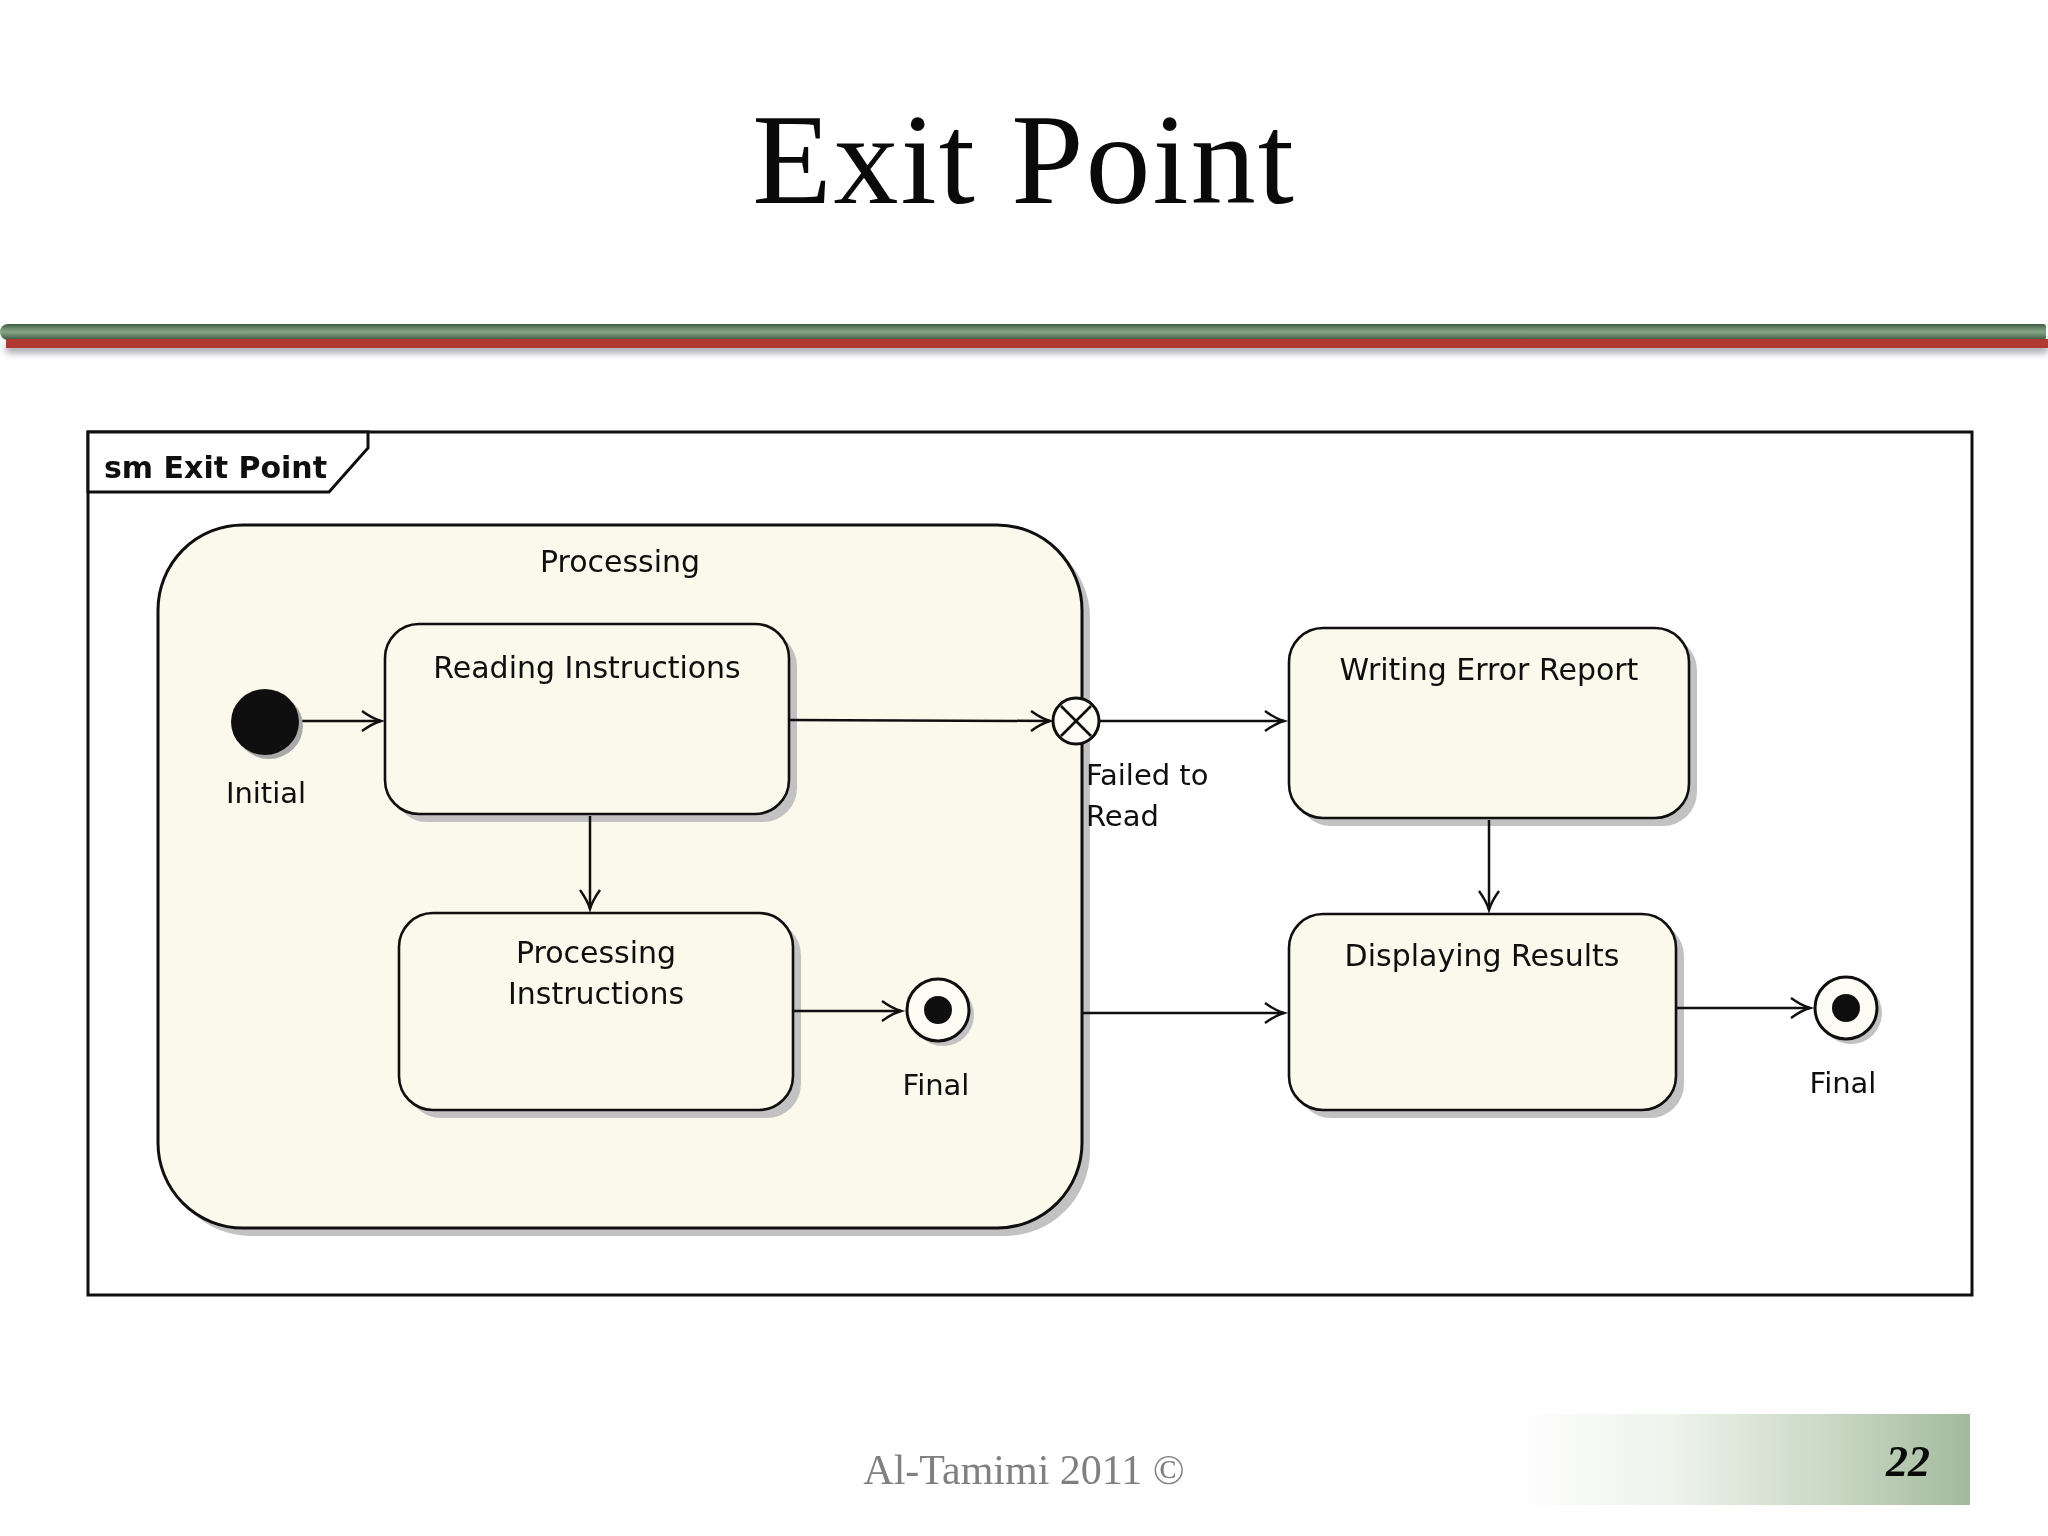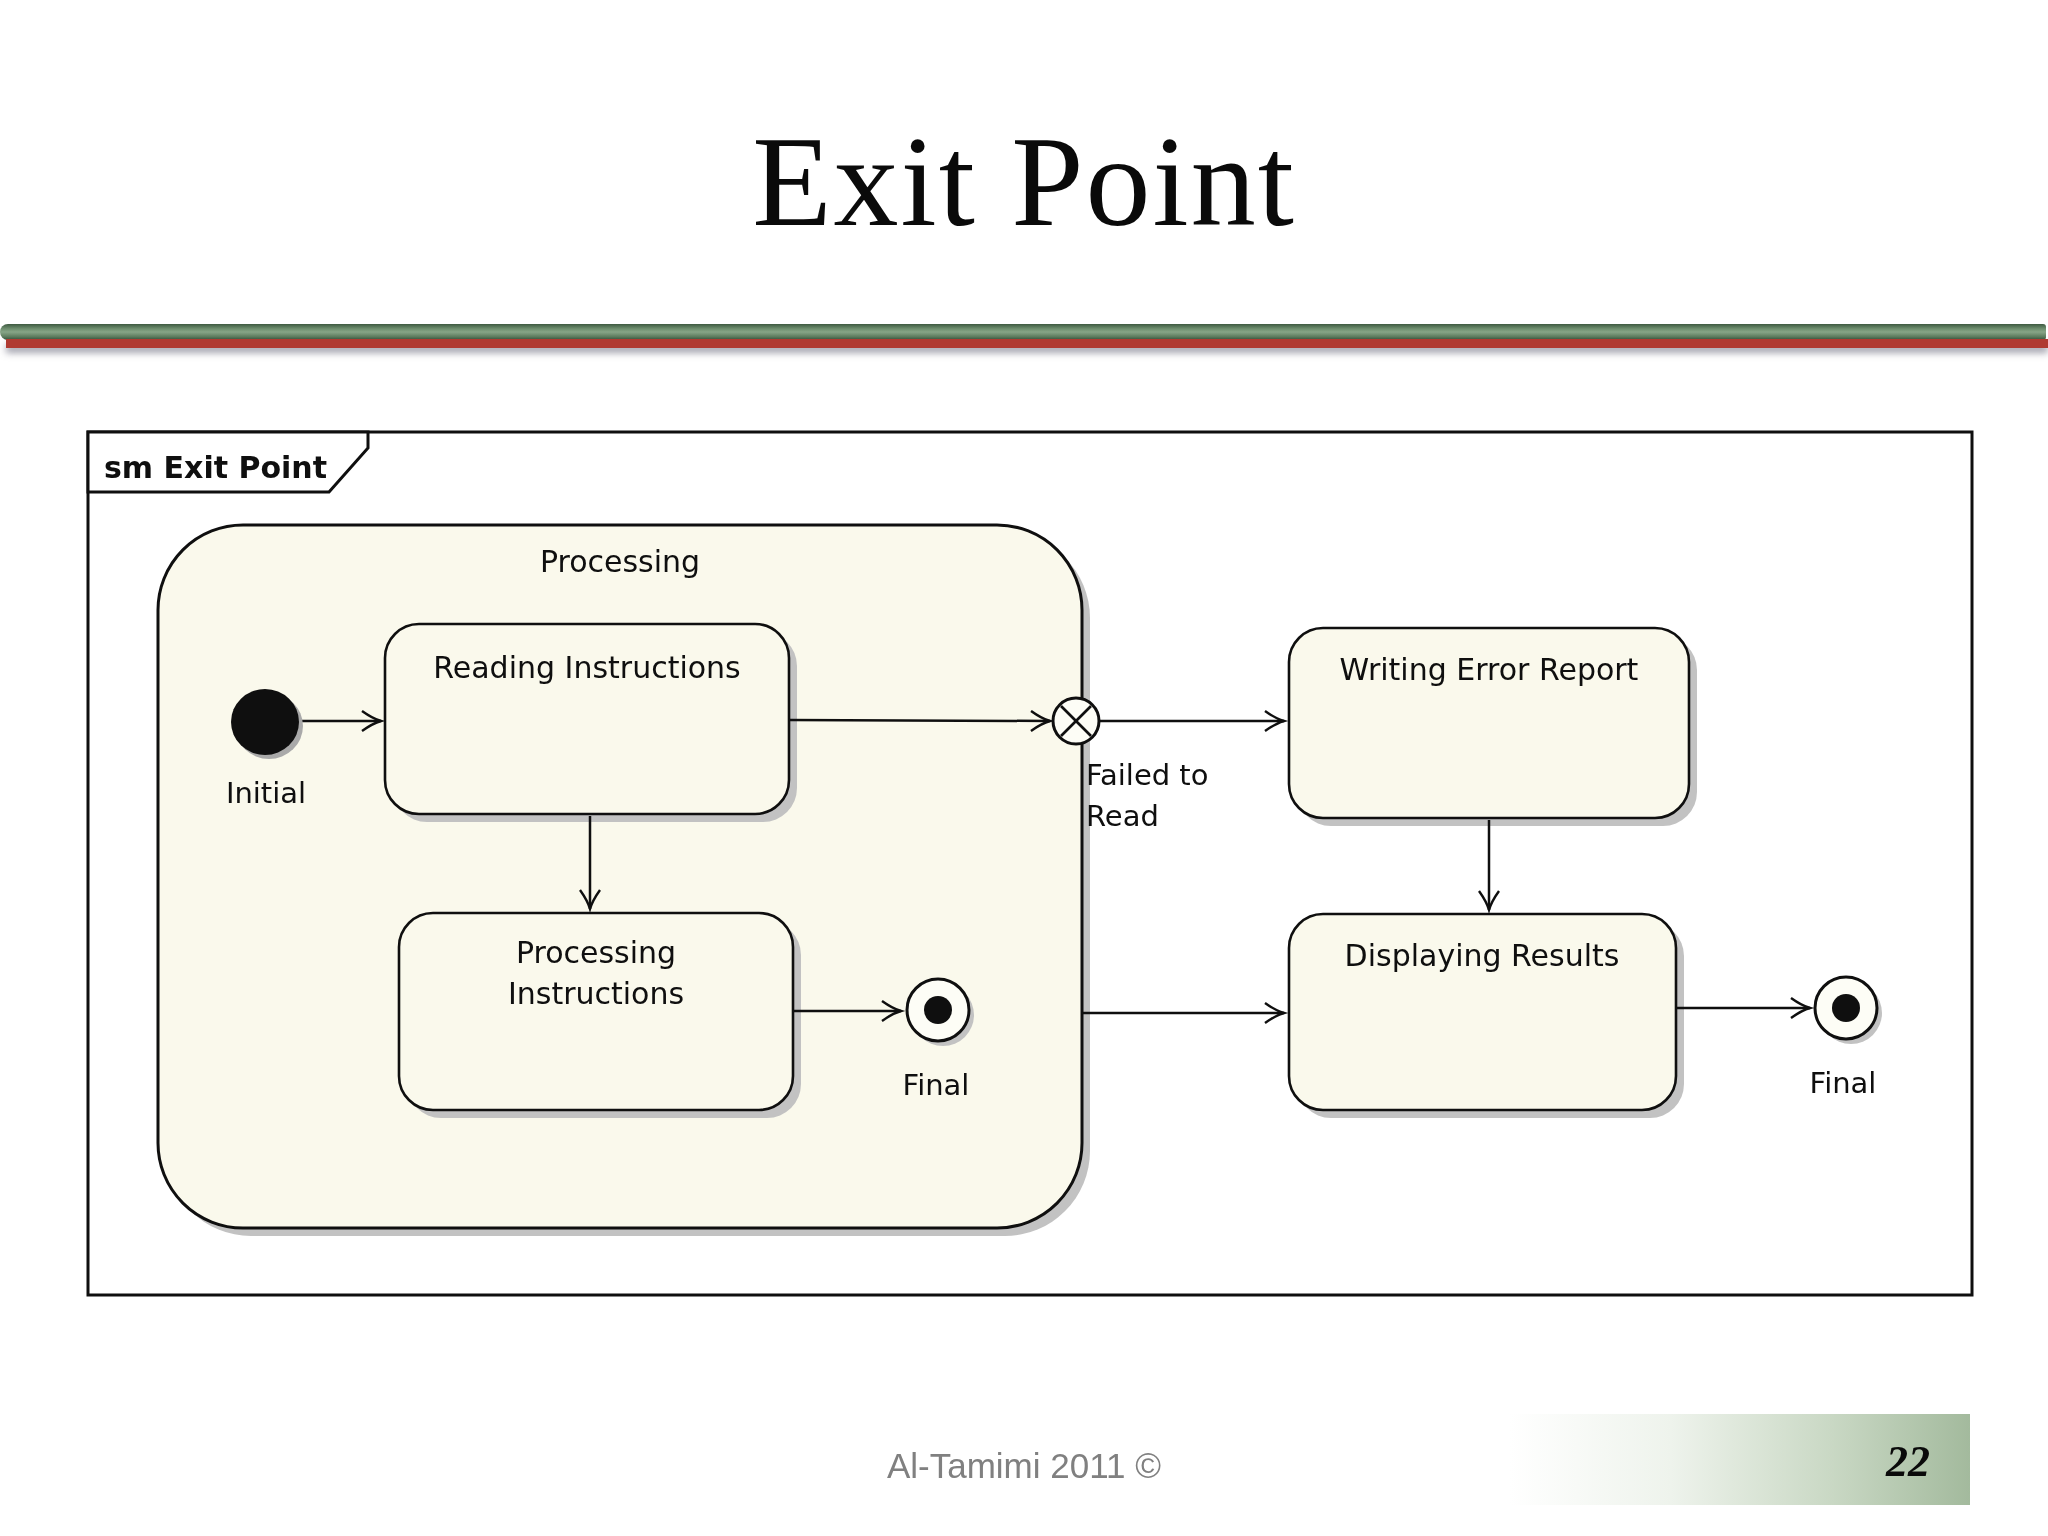--- a/index.html
+++ b/index.html
@@ -16,21 +16,20 @@
     top: 88px;
     left: 0;
     width: 100%;
     text-align: center;
     font-family: "Liberation Serif", "DejaVu Serif", serif;
     font-size: 130px;
     font-weight: 400;
     color: #0a0a0a;
     letter-spacing: 2px;
     line-height: 1.1;
-    margin-top: 22px;
   }
   .divider {
     position: absolute;
     top: 324px;
     left: 0;
     width: 2048px;
     height: 26px;
   }
   .divider .green-bar {
     position: absolute;
@@ -58,22 +57,22 @@
   }
   .state-title { font-size: 30px; }
   .pseudo-label { font-size: 29px; }
   .frame-tab-label { font-size: 30px; font-weight: bold; }
   .footer-copyright {
     position: absolute;
     top: 1446px;
     left: 0;
     width: 2048px;
     text-align: center;
-    font-family: Liberation Sans, sans-serif;
-    font-size: 35px;
+    font-family: Liberation Serif, serif;
+    font-size: 42px;
     color: #808080;
   }
   .footer-pagebar {
     position: absolute;
     top: 1414px;
     left: 1510px;
     width: 460px;
     height: 91px;
     background: linear-gradient(90deg, #ffffff 0%, #eef3ec 35%, #c9d8c4 70%, #a3ba9d 100%);
     font-style: italic;

